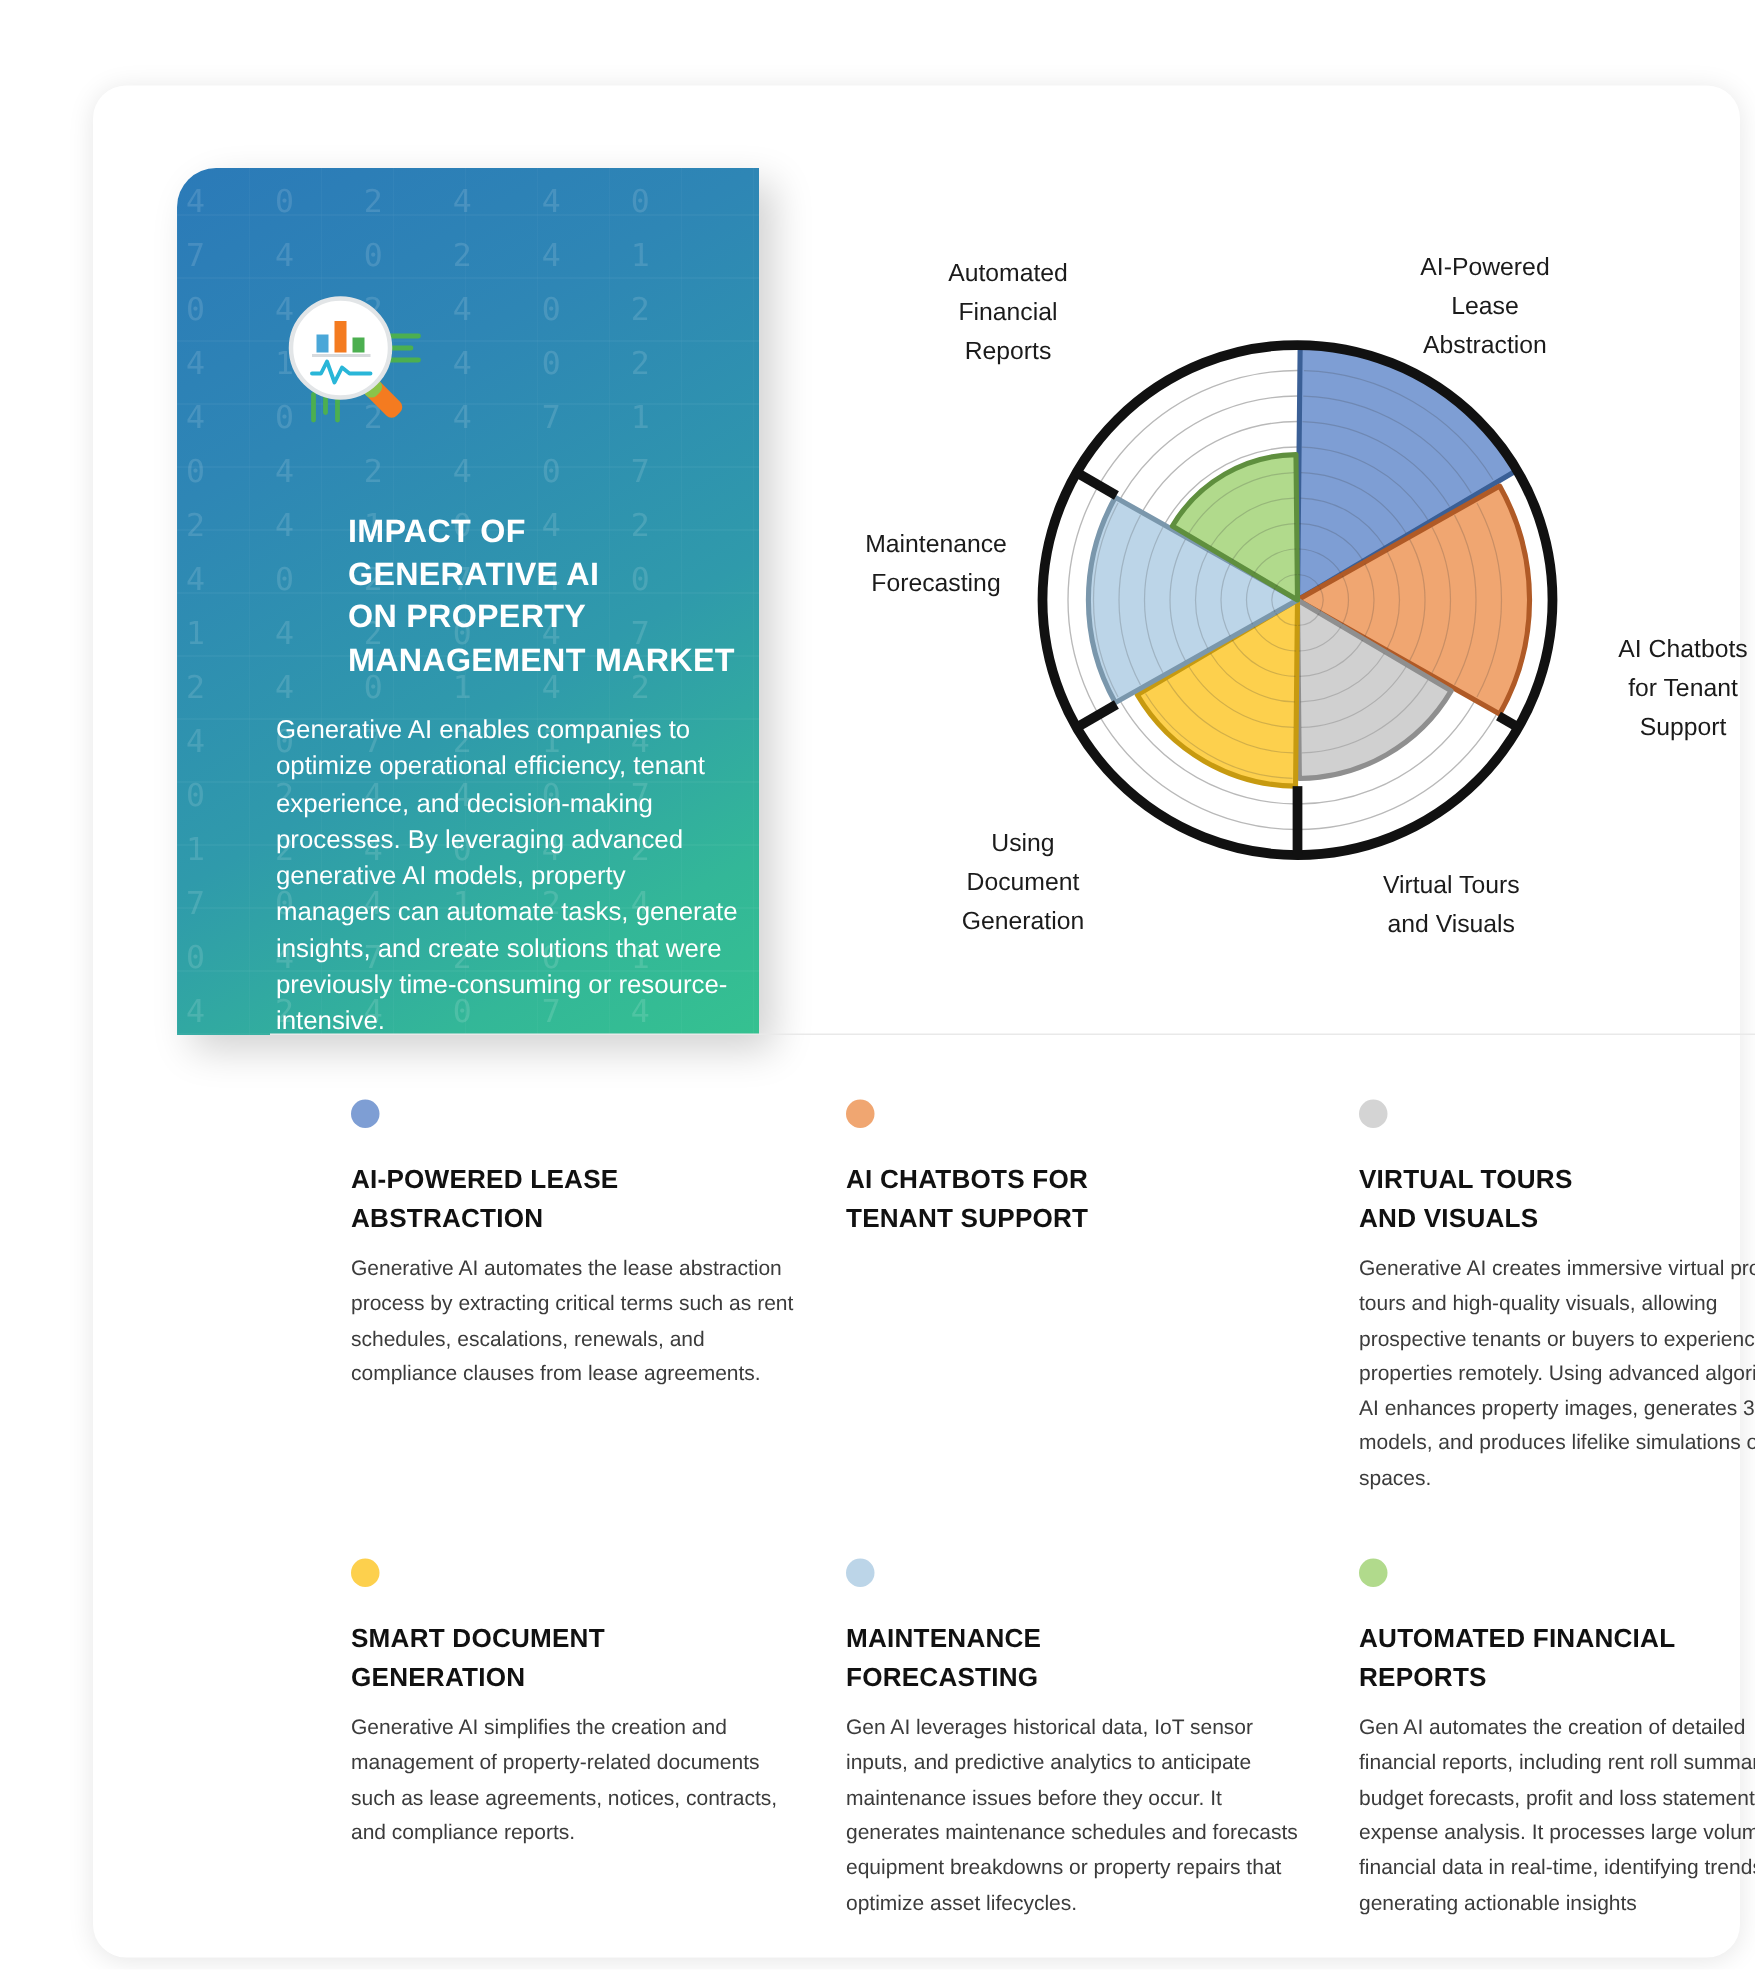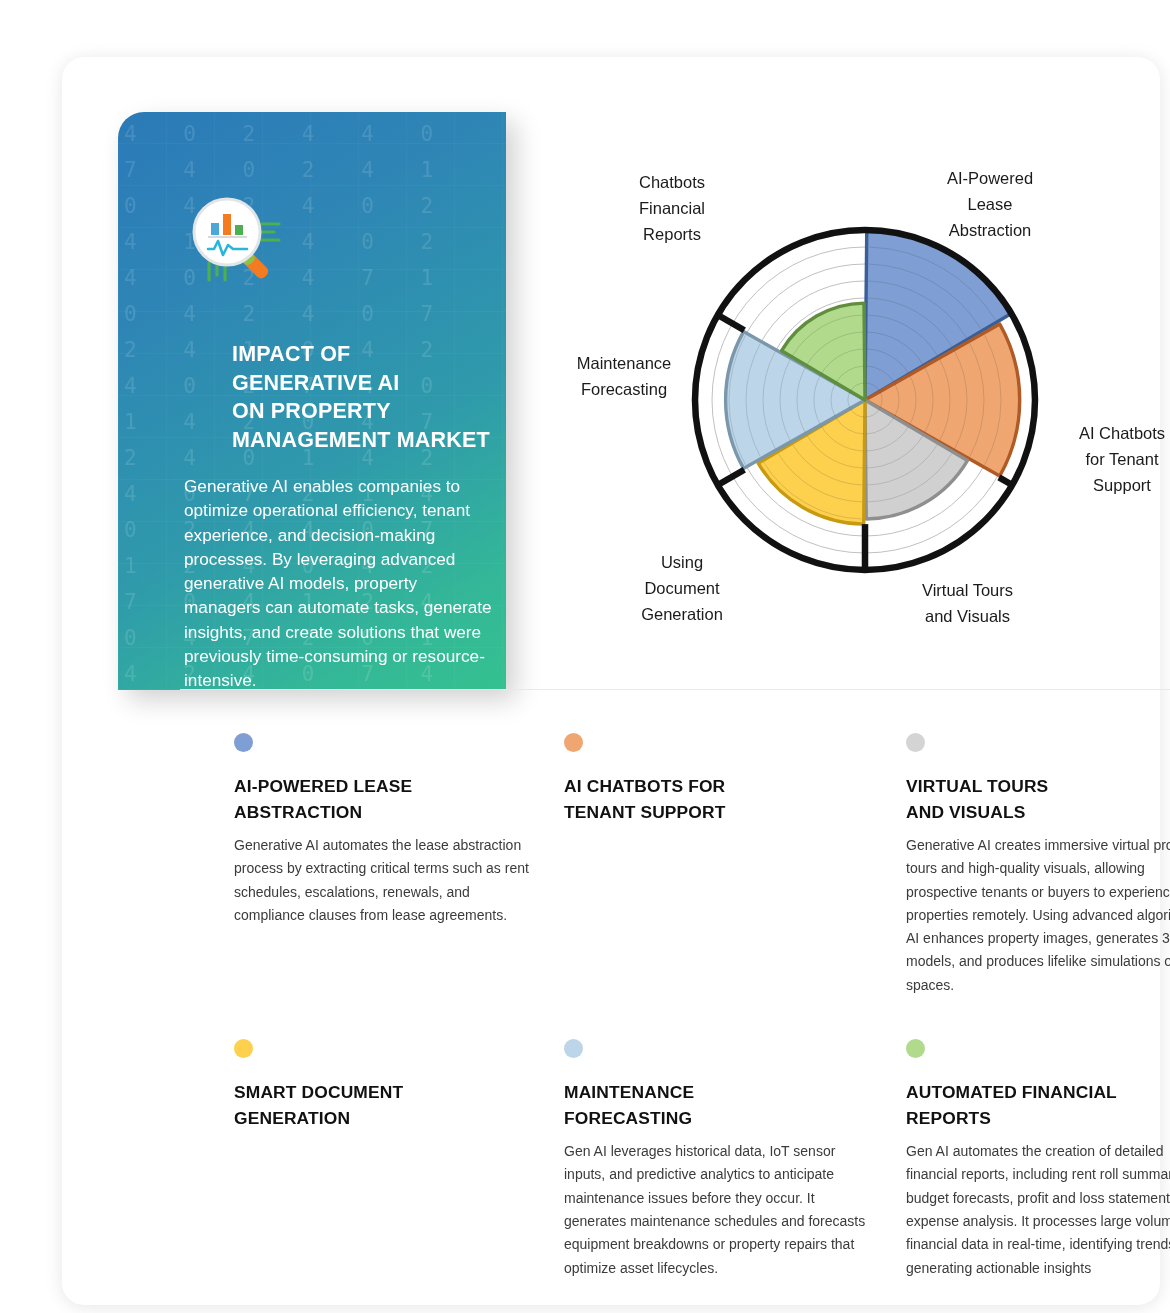--- a/index.html
+++ b/index.html
@@ -268,21 +268,21 @@
         <path d="M 275.6032105978409 238.4611979925433 A 85 85 0 0 1 345.6266607084966 198.03314022156988" fill="none" stroke="rgba(60,60,60,0.22)" stroke-width="0.8"></path>
         <circle cx="348" cy="283" r="170" fill="none" stroke="#111111" stroke-width="6.5"></circle>
         <line x1="348" y1="113" x2="348" y2="113" stroke="#111111" stroke-width="6.5" stroke-linecap="butt"></line>
         <line x1="495.2243186433546" y1="198" x2="495.2243186433546" y2="198" stroke="#111111" stroke-width="6.5" stroke-linecap="butt"></line>
         <line x1="481.9741299654527" y1="360.35" x2="495.2243186433546" y2="368" stroke="#111111" stroke-width="6.5" stroke-linecap="butt"></line>
         <line x1="348" y1="407.1" x2="348" y2="453" stroke="#111111" stroke-width="6.5" stroke-linecap="butt"></line>
         <line x1="227.27605871244924" y1="352.7" x2="200.7756813566454" y2="368" stroke="#111111" stroke-width="6.5" stroke-linecap="butt"></line>
         <line x1="227.27605871244924" y1="213.29999999999998" x2="200.77568135664544" y2="198" stroke="#111111" stroke-width="6.5" stroke-linecap="butt"></line>
       </svg>
 
-    <div class="chart-label" style="left:70px;  top:52px;  width:170px;">Chatbots
+    <div class="chart-label" style="left:70px;  top:52px;  width:170px;">Automated
 Financial
 Reports</div>
     <div class="chart-label" style="left:388px; top:48px;  width:170px;">AI-Powered
 Lease
 Abstraction</div>
     <div class="chart-label" style="left:525px; top:303px; width:160px;">AI Chatbots
 for Tenant
 Support</div>
     <div class="chart-label" style="left:368px; top:460px; width:165px;">Virtual Tours
 and Visuals</div>
@@ -314,20 +314,21 @@
       <span class="dot" style="background: rgb(212, 212, 212);"></span>
       <div class="cell-title">VIRTUAL TOURS
 AND VISUALS</div>
       <div class="cell-body">Generative AI creates immersive virtual property tours and high-quality visuals, allowing prospective tenants or buyers to experience properties remotely. Using advanced algorithms, AI enhances property images, generates 3D models, and produces lifelike simulations of spaces.</div>
     </div>
 
     <div class="cell">
       <span class="dot" style="background: rgb(253, 208, 77);"></span>
       <div class="cell-title">SMART DOCUMENT
 GENERATION</div>
+      <div class="cell-body">Generative AI simplifies the creation and management of property-related documents such as lease agreements, notices, contracts, and compliance reports.</div>
     </div>
 
     <div class="cell wide">
       <span class="dot" style="background: rgb(188, 213, 232);"></span>
       <div class="cell-title">MAINTENANCE
 FORECASTING</div>
       <div class="cell-body">Gen AI leverages historical data, IoT sensor inputs, and predictive analytics to anticipate maintenance issues before they occur. It generates maintenance schedules and forecasts equipment breakdowns or property repairs that optimize asset lifecycles.</div>
     </div>
 
     <div class="cell wide">

